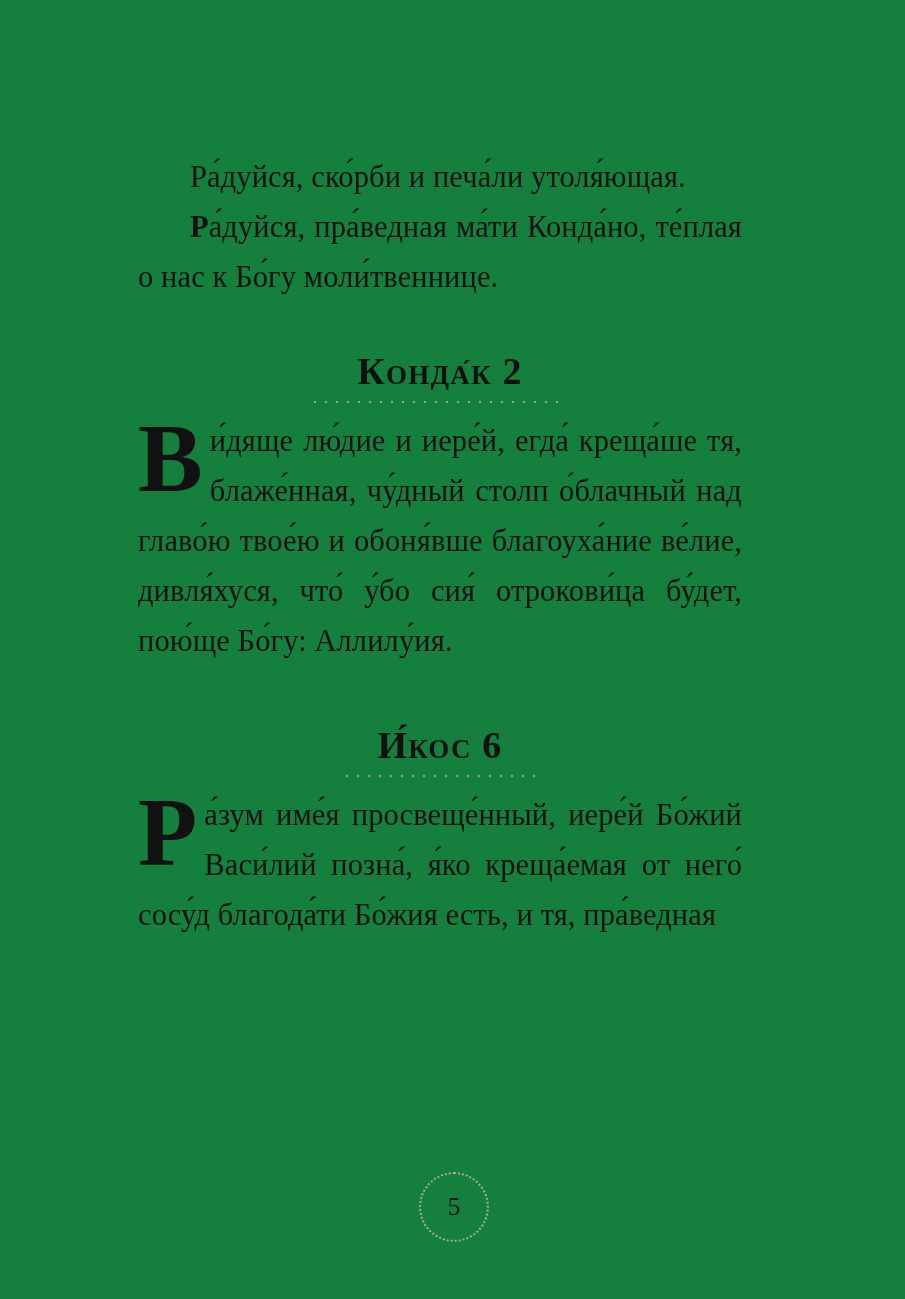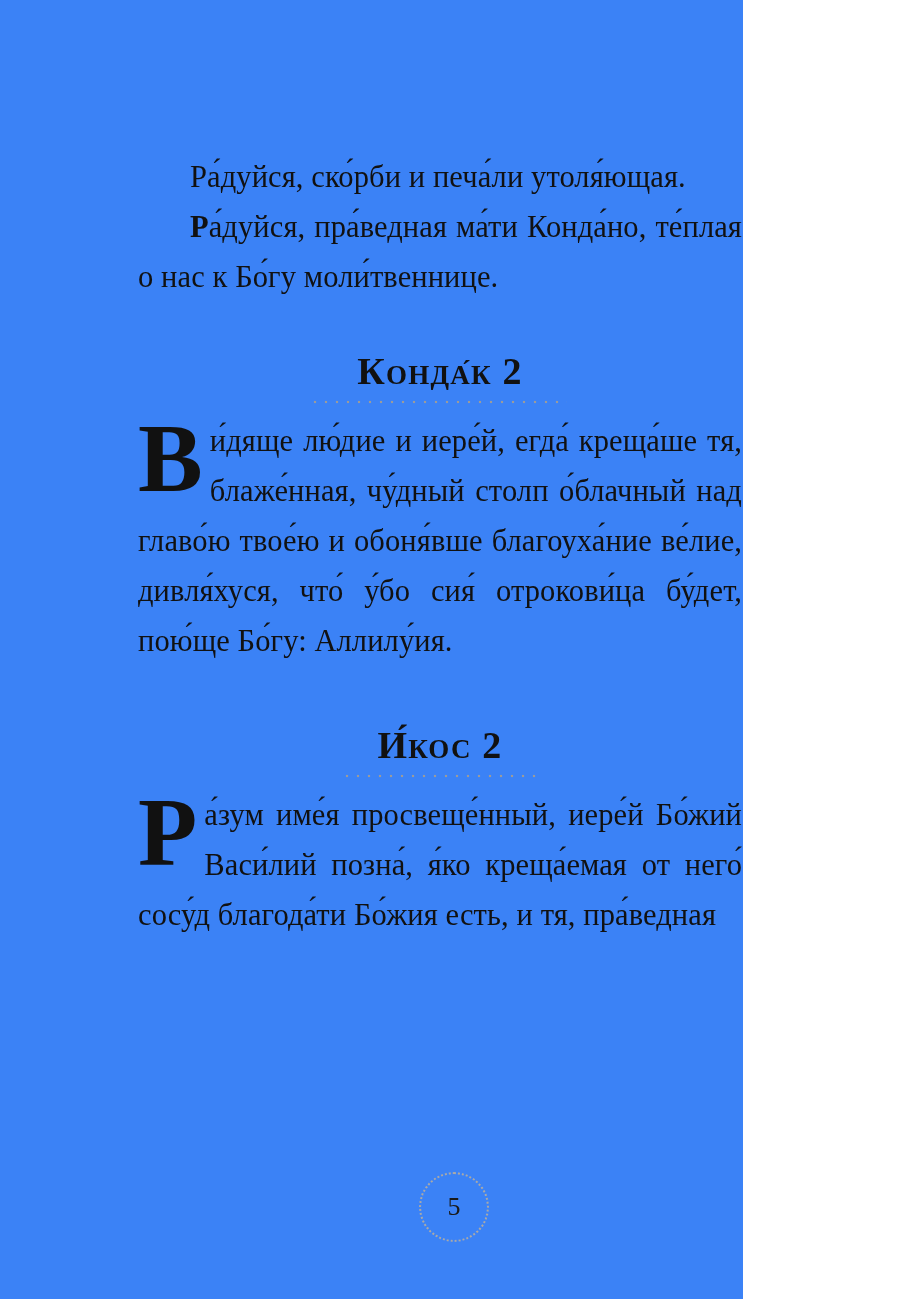--- a/index.html
+++ b/index.html
@@ -11,23 +11,23 @@
     width: 905px;
     height: 1299px;
     background: #ffffff;
     font-family: "Liberation Serif", "DejaVu Serif", serif;
     color: #111111;
     overflow: hidden;
   }
 
   .page {
     position: relative;
-    width: 743px;
+    width: 905px;
     height: 1299px;
-    background: #3b82f6;
+    background: #15803d;
   }
 
   .textblock {
     position: absolute;
     left: 138px;
     top: 152px;
     width: 604px;
   }
 
   
@@ -128,21 +128,21 @@
     <p class="para indent"><span class="bold-initial">Р</span><span>а́дуйся, пра́ведная ма́ти Конда́но, те́плая о нас к Бо́гу моли́твеннице.</span></p>
 
     <div class="head-block">
       <h2 class="section-head">Конда́к 2</h2>
       <div class="dot-rule wide"></div>
     </div>
 
     <p class="dropcap-para"><span class="dropcap">В</span><span>и́дяще лю́дие и иере́й, егда́ креща́ше тя, блаже́нная, чу́дный столп о́блачный над главо́ю тво­е́ю и обоня́вше благоуха́ние ве́лие, дивля́хуся, что́ у́бо сия́ отрокови́ца бу́дет, пою́ще Бо́гу: Аллилу́ия.</span></p>
 
     <div class="head-block second">
-      <h2 class="section-head">И́кос 2</h2>
+      <h2 class="section-head">И́кос 6</h2>
       <div class="dot-rule narrow"></div>
     </div>
 
     <p class="dropcap-para"><span class="dropcap">Р</span><span>а́зум име́я просвеще́нный, иере́й Бо́жий Васи́лий позна́, я́ко креща́емая от него́ сосу́д благода́ти Бо́жия есть, и тя, пра́ведная</span></p>
 
   </div>
 
   <div class="folio">
     <span class="folio-number">5</span>
   </div>

